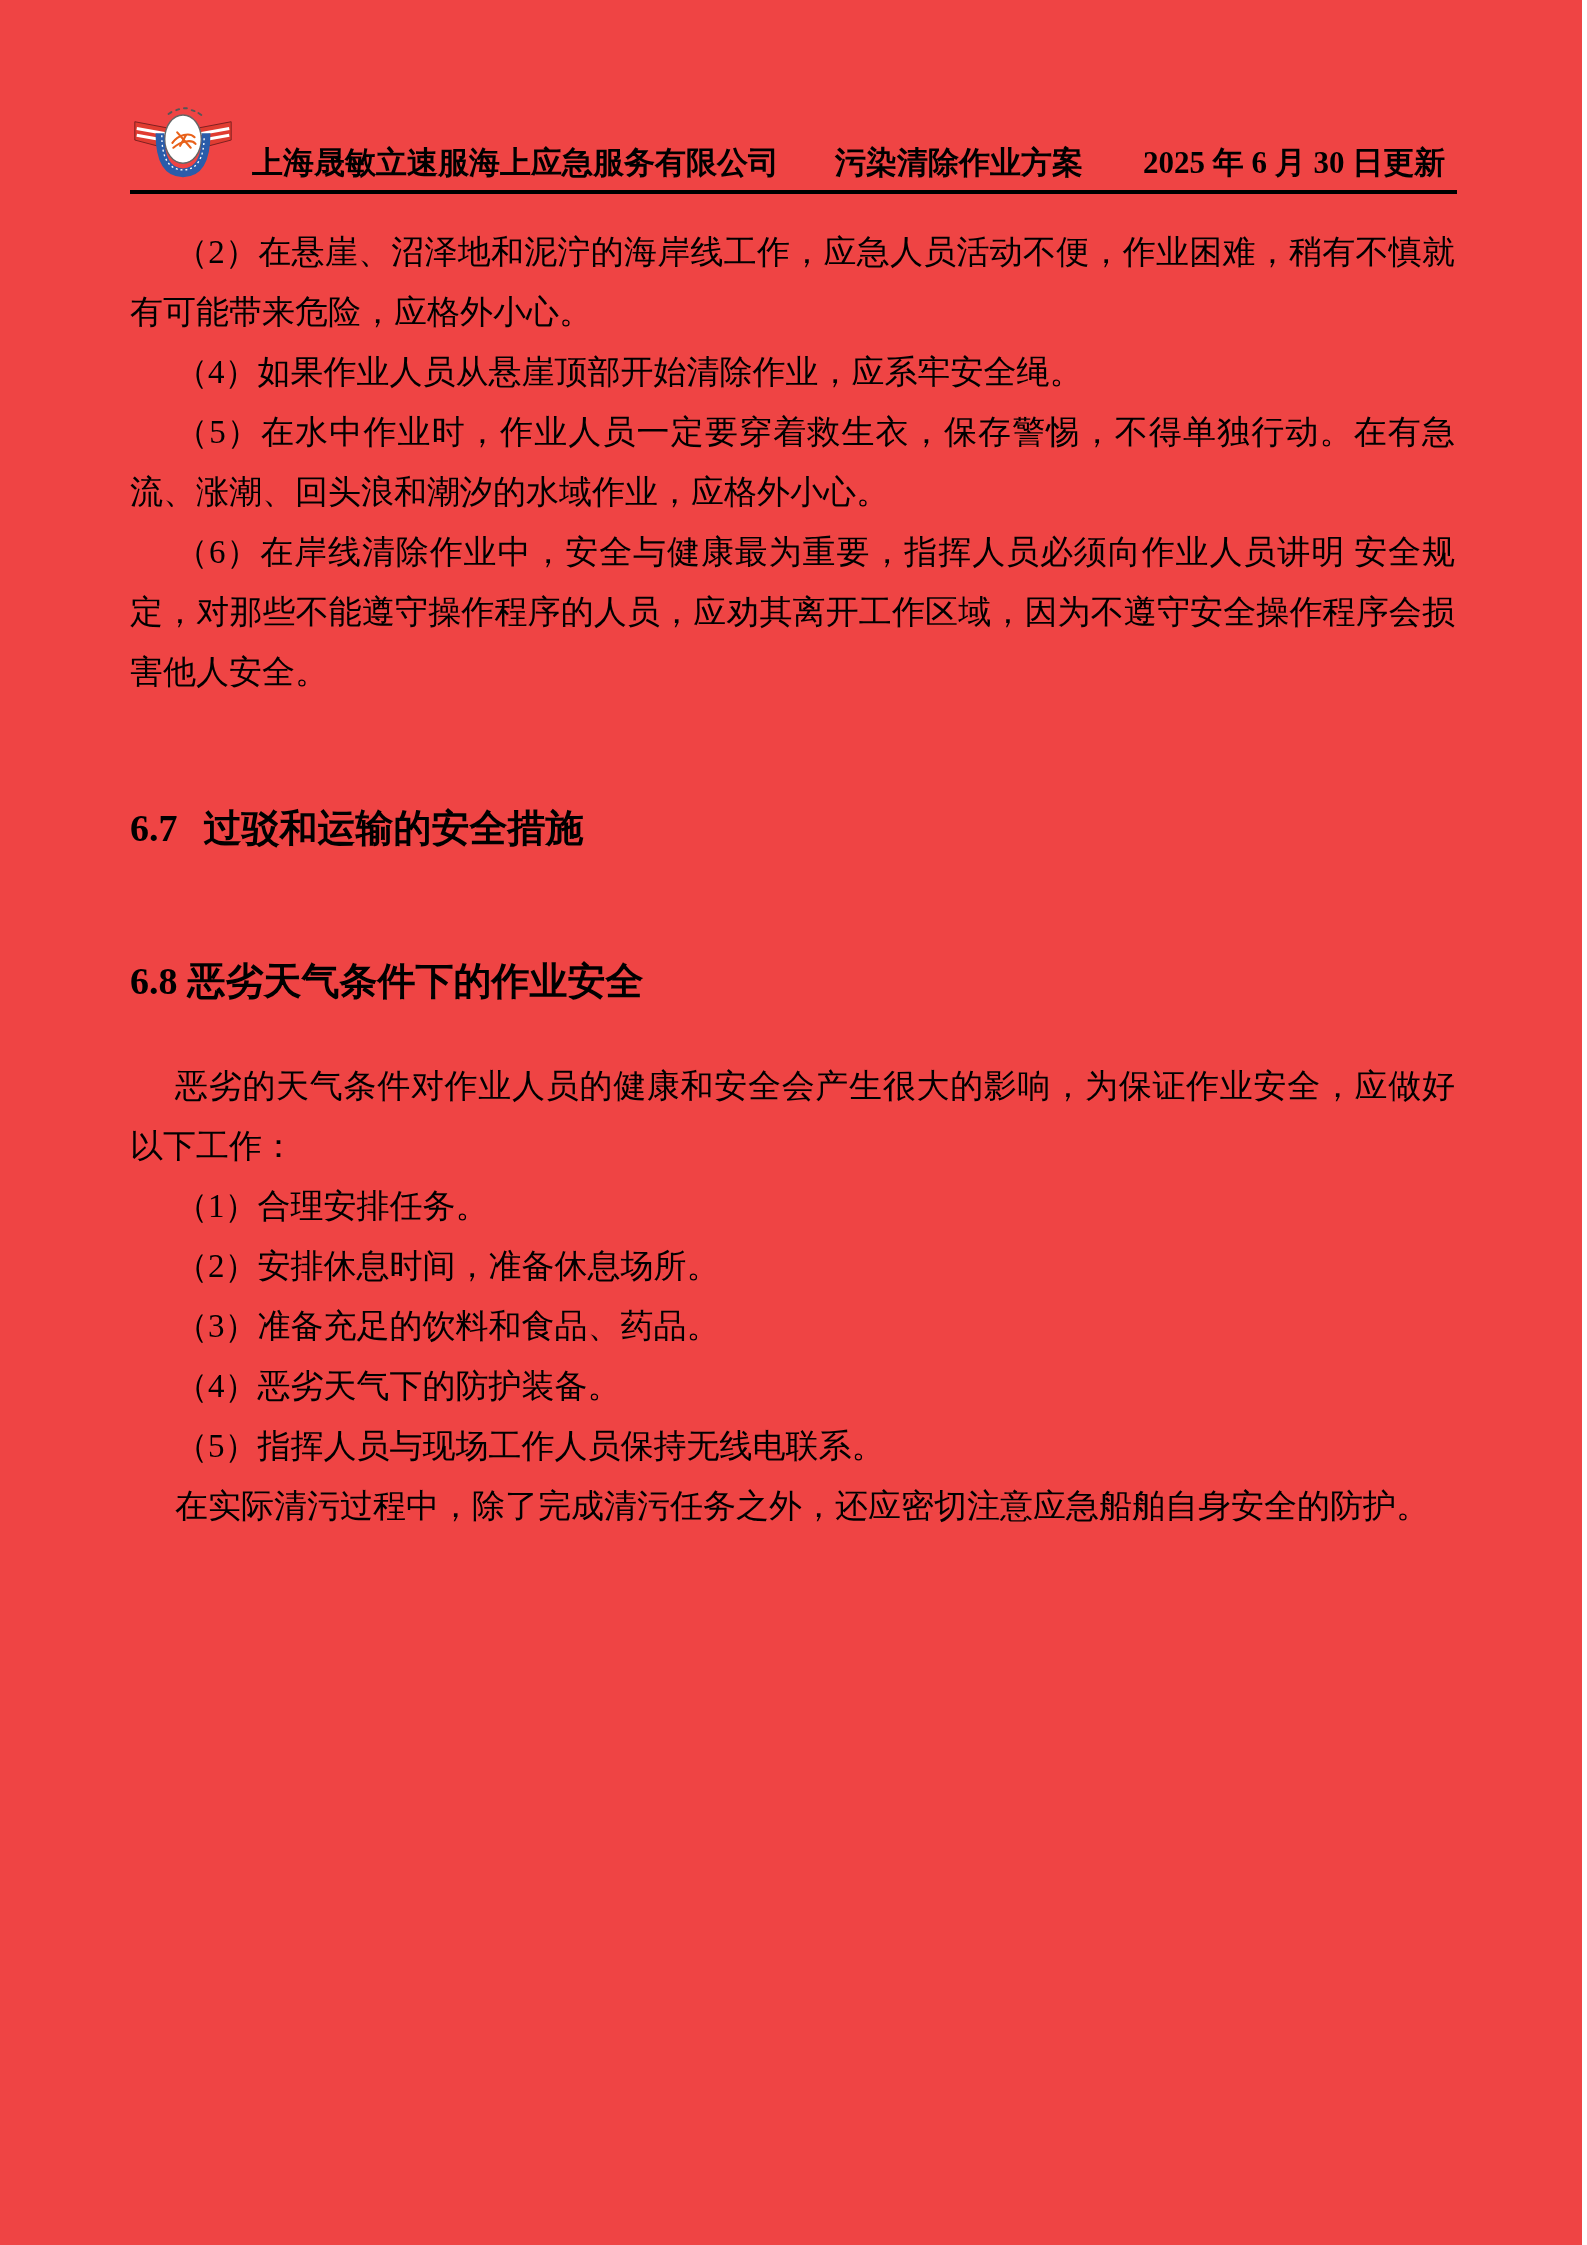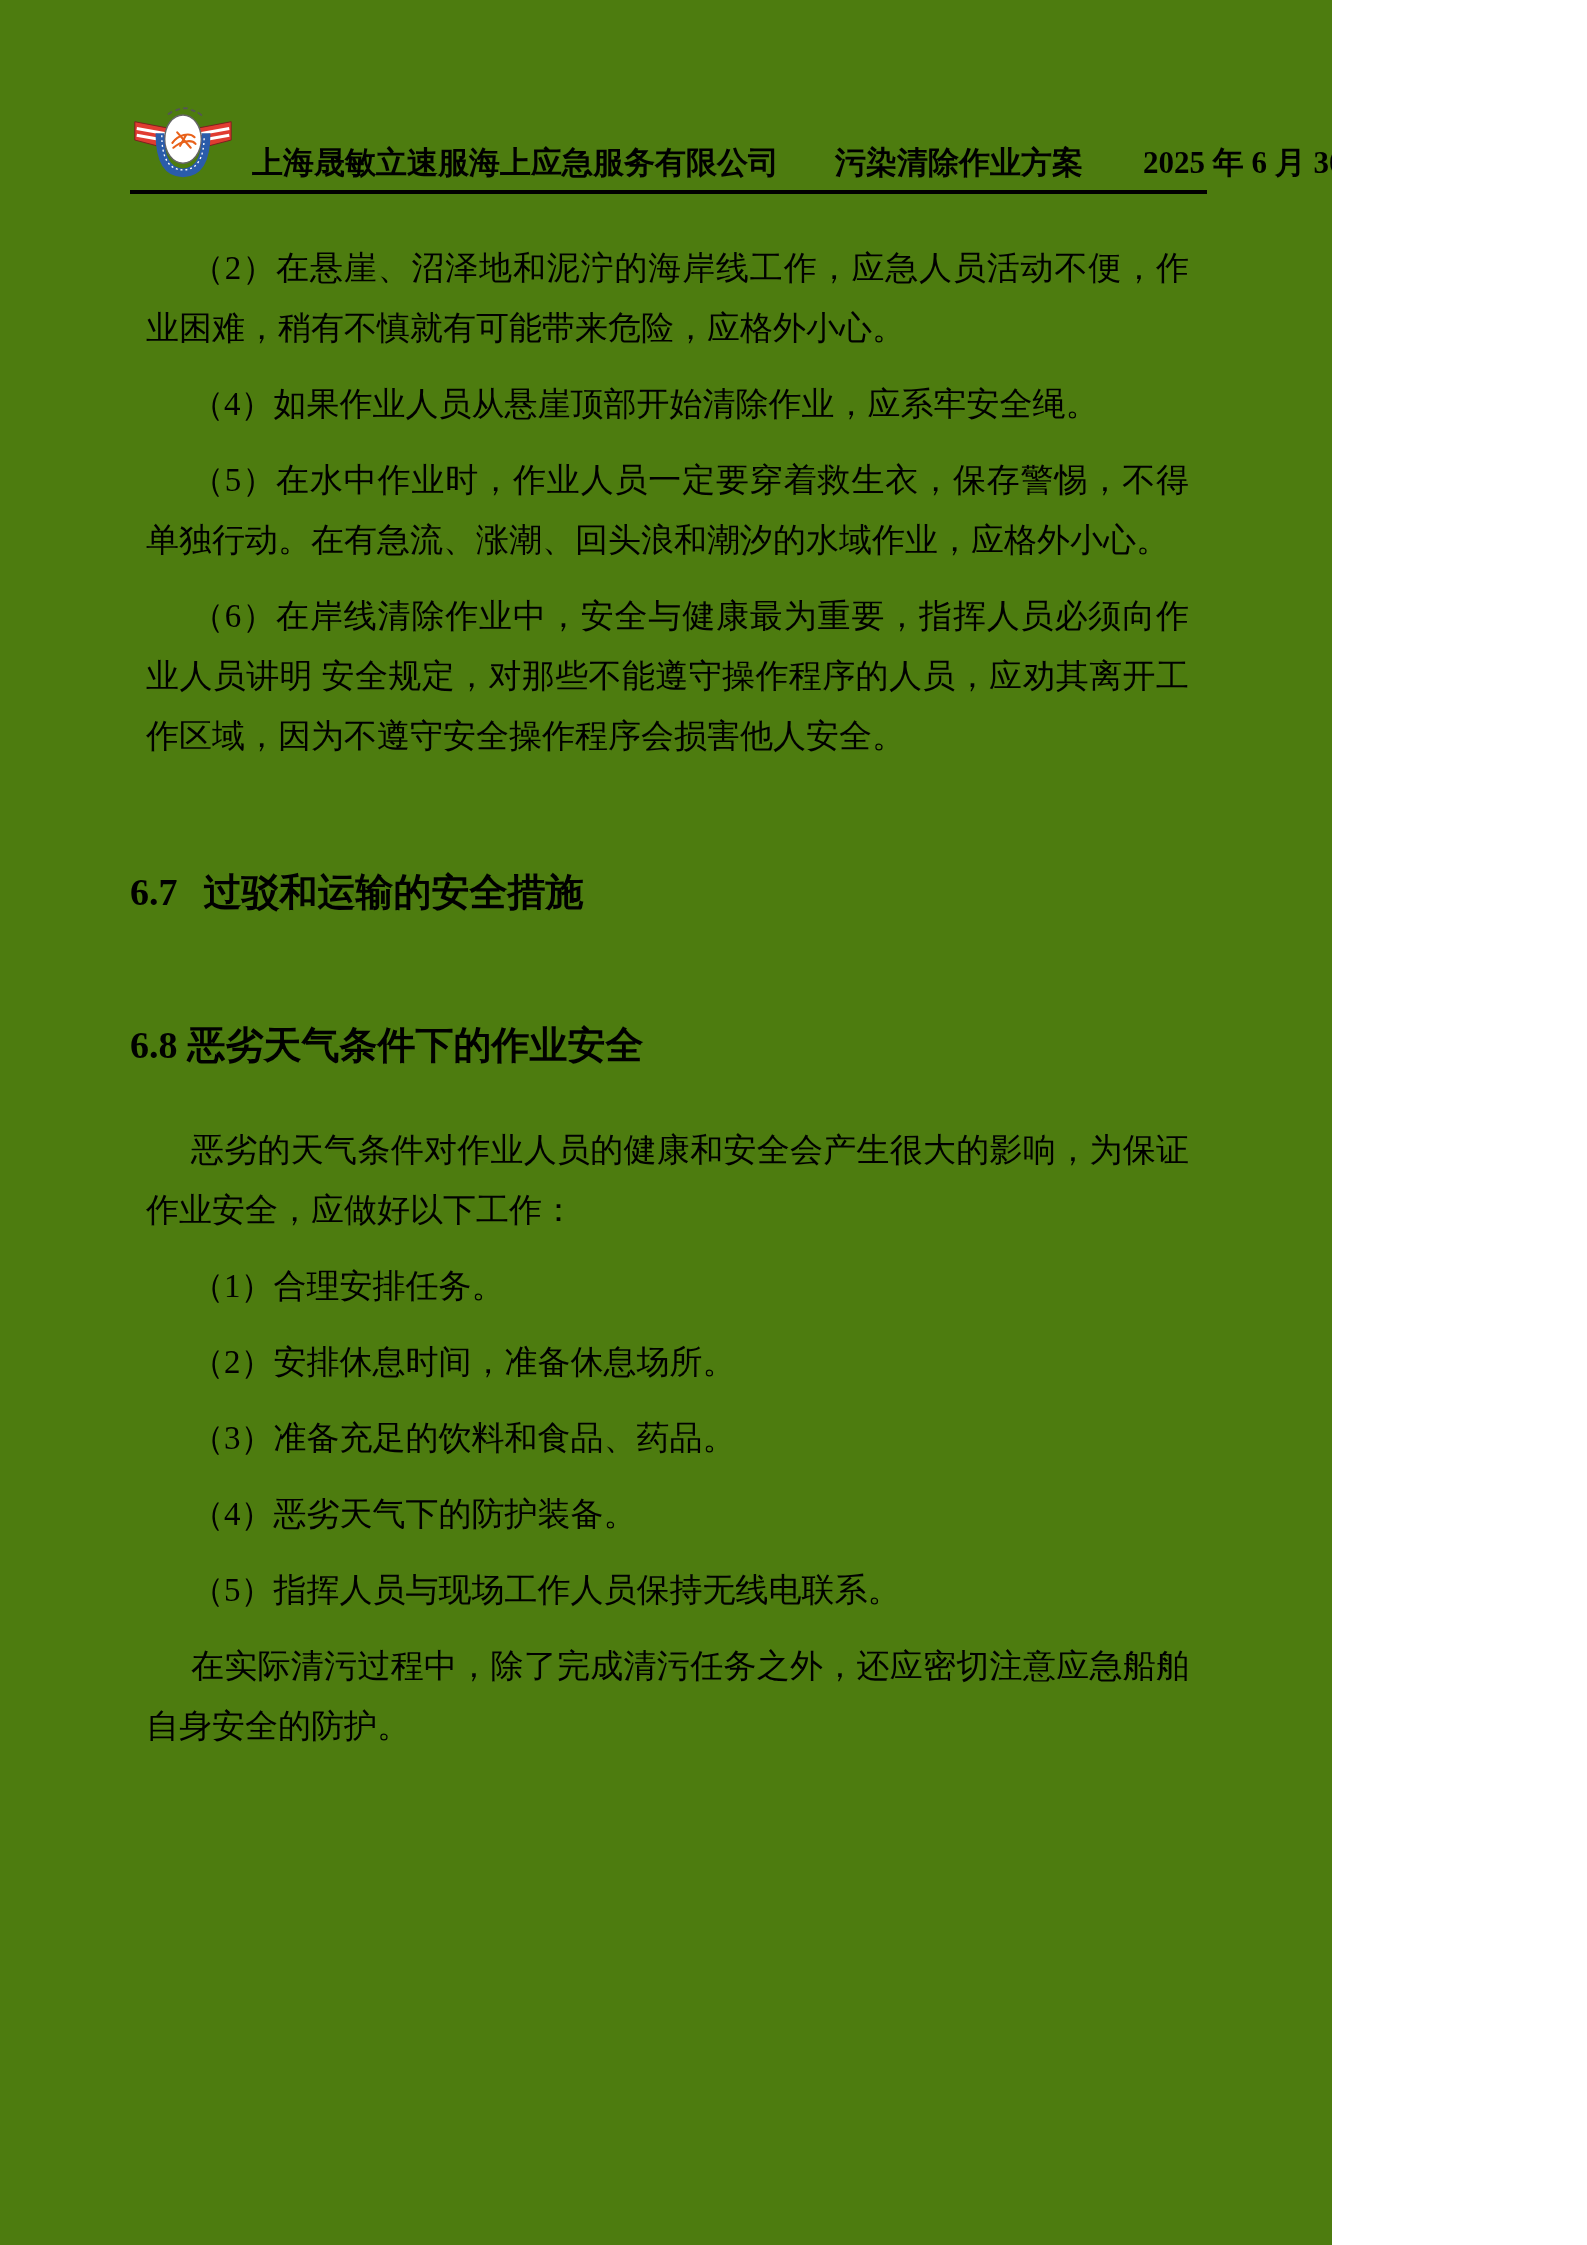--- a/index.html
+++ b/index.html
@@ -1,20 +1,20 @@
 <!DOCTYPE html>
 <html><head>
 <meta charset="utf-8">
 <style>
   html,body { margin:0; padding:0; background:#ffffff; }
   .page {
     position: relative;
-    width: 1332px;
+    width: 1582px;
     height: 2245px;
-    background: #4d7c0f;
+    background: #ef4444;
     font-family: "Liberation Serif", "DejaVu Serif", serif;
     color: #000000;
     overflow: hidden;
   }
   
   .header {
     position: absolute;
     left: 130px;
     right: 125px;
     top: 106px;
@@ -39,21 +39,21 @@
   .update-date { margin-left: 60px; }
 
   
   .content {
     position: absolute;
     left: 130px;
     right: 127px;
     top: 222px;
   }
   p.body {
-    margin: 16px;
+    margin: 0;
     font-size: 33px;
     line-height: 60px;
     text-align: justify;
     text-indent: 45px;
   }
   h2.section {
     margin: 55px 0 48px 0;
     font-size: 38px;
     line-height: 54px;
     font-weight: bold;

